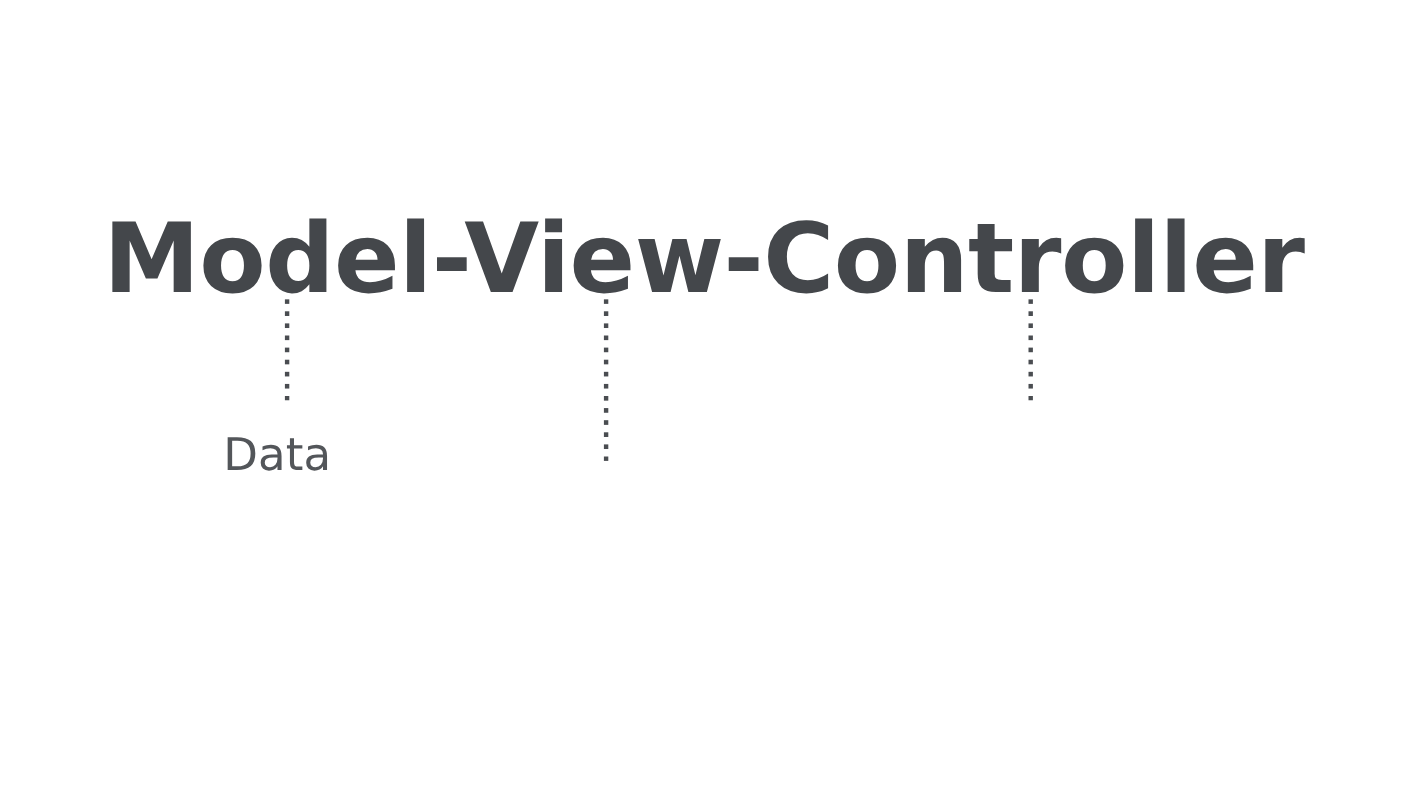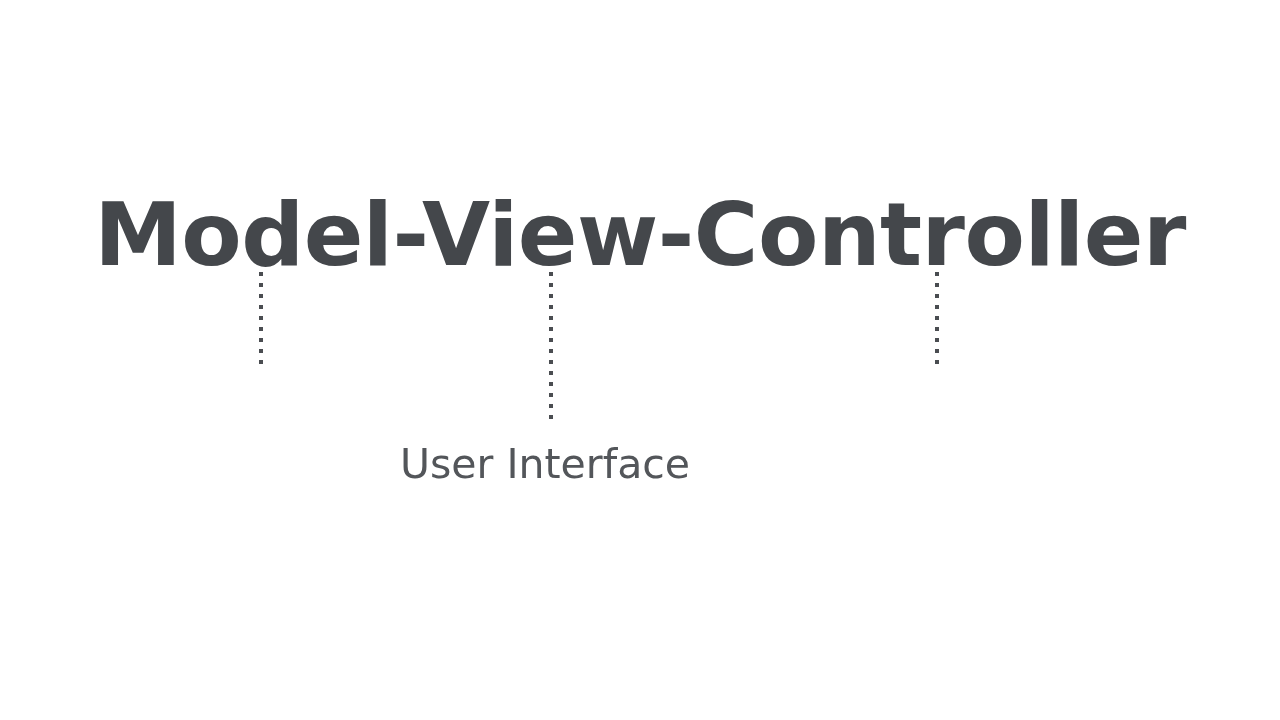--- a/index.html
+++ b/index.html
@@ -79,17 +79,17 @@
 <div id="slide">
 
   <div class="title">Model-View-Controller</div>
 
   <div class="connector connector-data"></div>
 
   <div class="connector connector-ui"></div>
 
   <div class="connector connector-controller"></div>
 
+  <div class="leaf-label label-data">Data</div>
 
-  <div class="leaf-label label-ui">User Interface</div>
 
 
 </div>
 
 </body></html>

